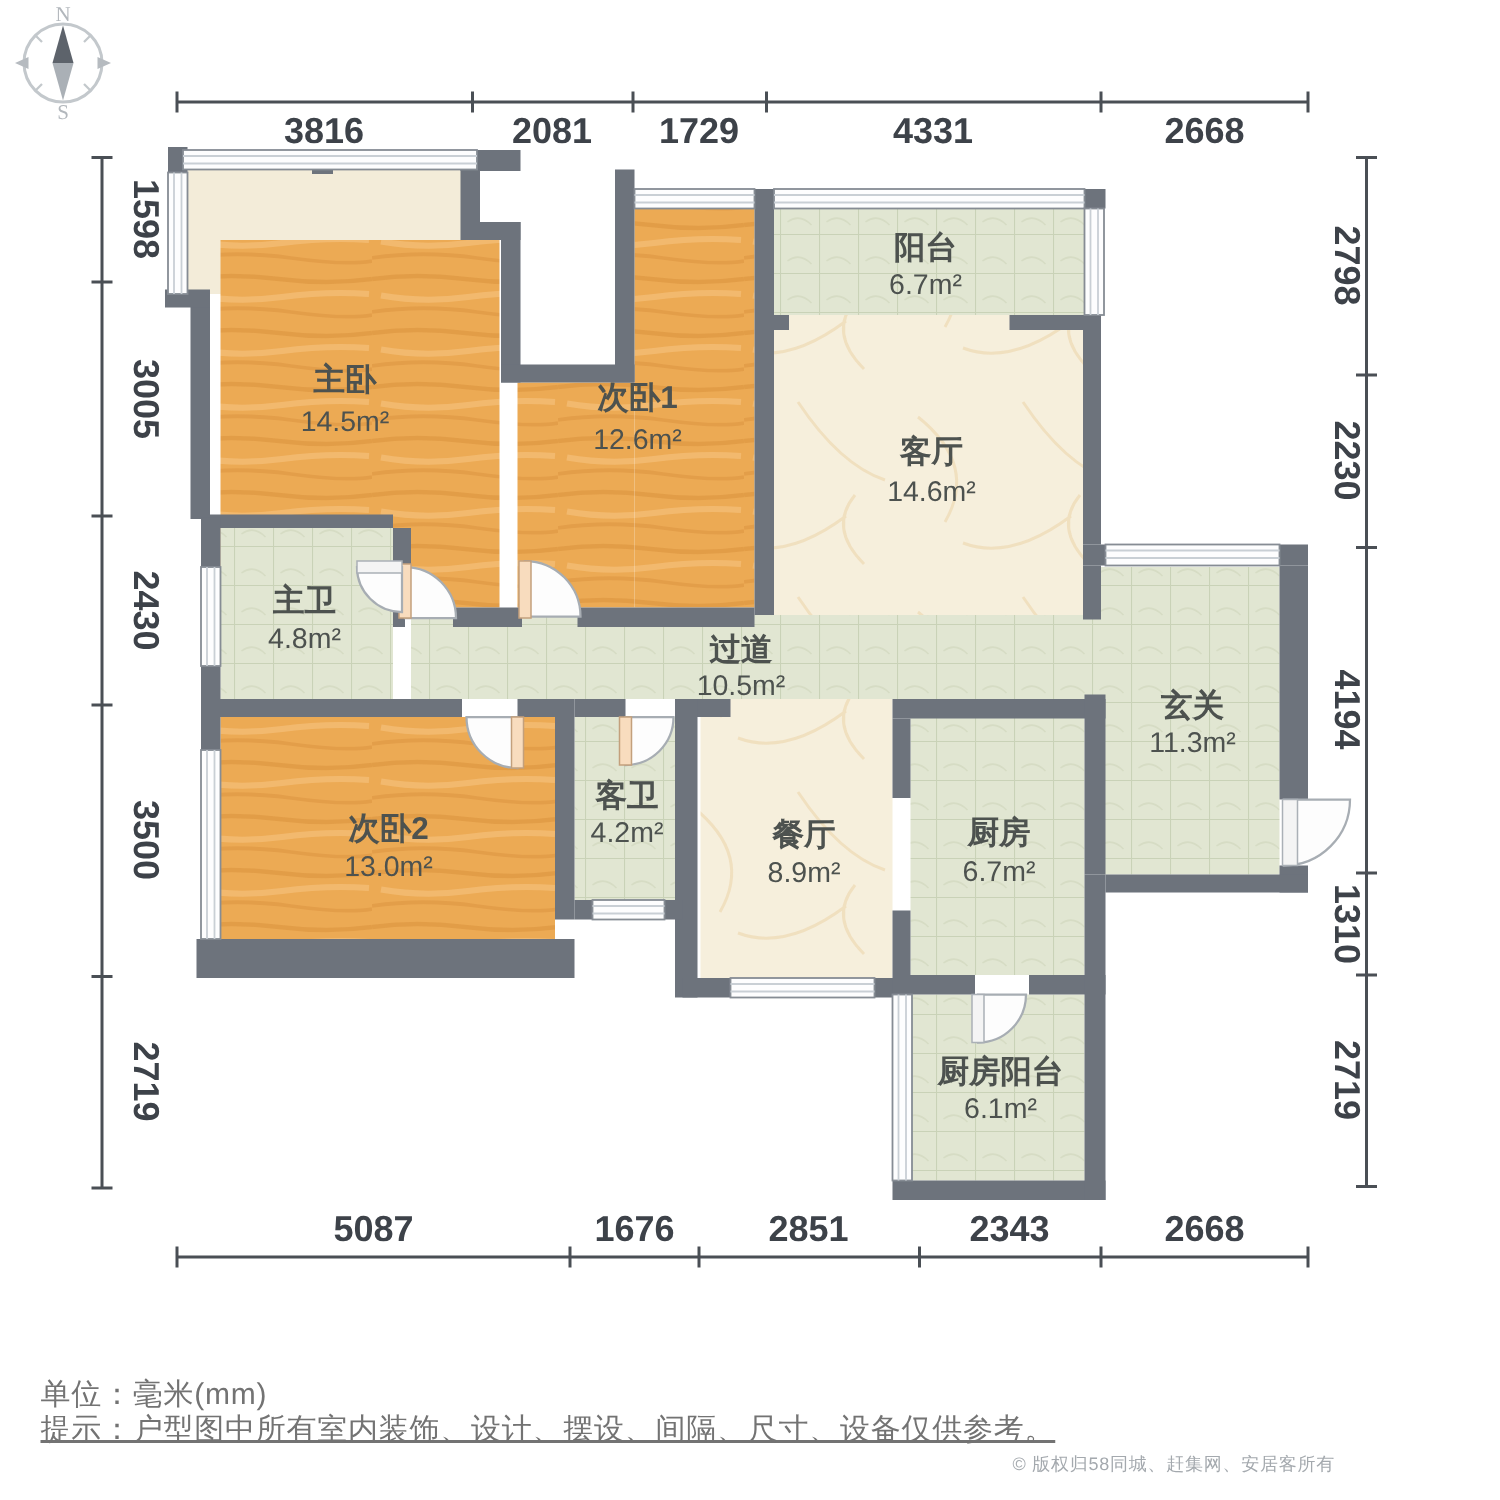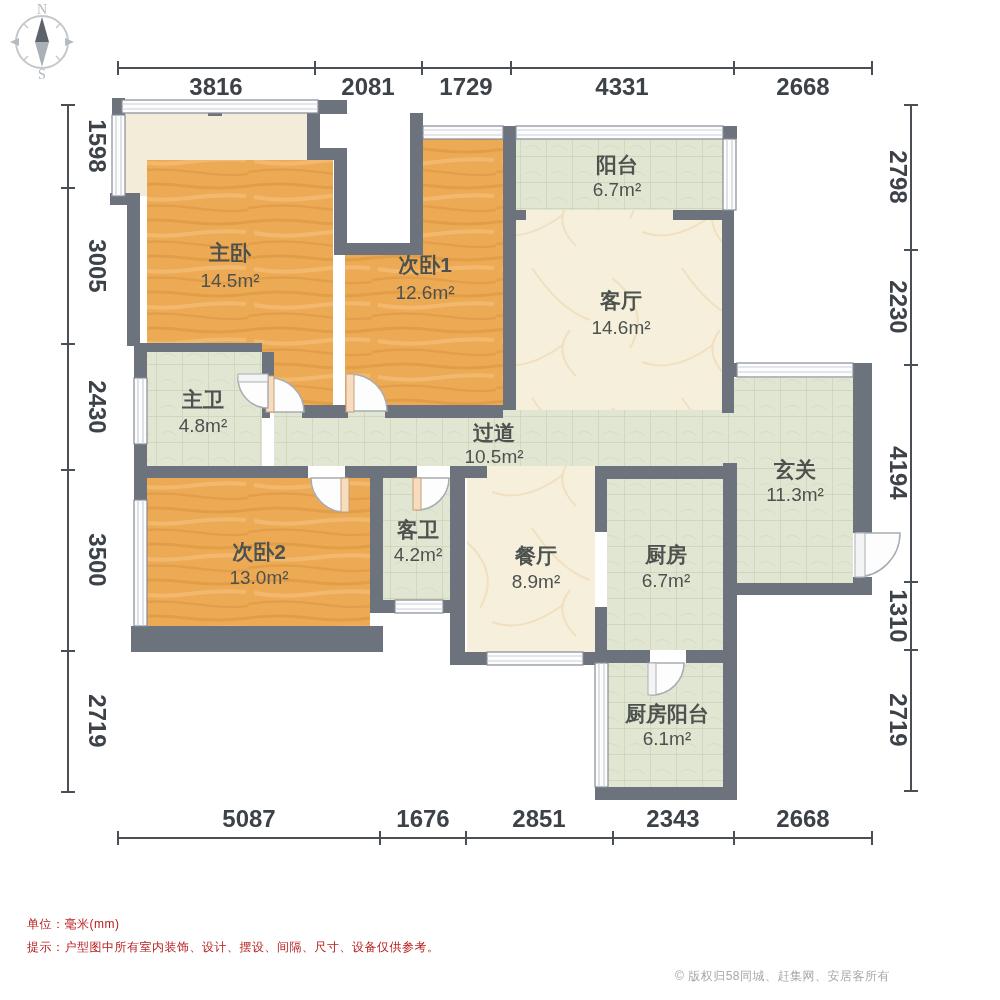--- a/index.html
+++ b/index.html
@@ -10,21 +10,21 @@
   .room-name{font-family:"Liberation Sans","DejaVu Sans",sans-serif;font-size:21px;font-weight:600;fill:#4d524f;}
   .room-area{font-family:"Liberation Sans","DejaVu Sans",sans-serif;font-size:19px;font-weight:400;fill:#4d524f;}
   .compass-letter{font-family:"Liberation Serif","DejaVu Serif",serif;font-size:14px;fill:#b2b7bc;}
   .dimline{stroke:#4a4f55;stroke-width:2;}
   .wall{fill:#6d737c;}
   .glass{fill:#fdfdfe;stroke:#868c94;stroke-width:1.2;}
   .mullion{stroke:#c9cfd5;stroke-width:1.2;}
   .door-arc{fill:#fdfdfd;stroke:#a7adb3;stroke-width:1.5;}
   .leaf-peach{fill:#f8dcbe;stroke:#c3a07c;stroke-width:1;}
   .leaf-white{fill:#f4f4f4;stroke:#aab0b6;stroke-width:1;}
-  .footer-text{position:absolute;left:27px;font-size:12px;color:#b91c1c;letter-spacing:.5px;white-space:nowrap;}
+  .footer-text{position:absolute;left:27px;font-size:20px;color:#737373;letter-spacing:.5px;white-space:nowrap;}
   .copyright{position:absolute;left:675px;top:936px;font-size:12px;color:#a4a9ae;letter-spacing:.5px;white-space:nowrap;margin-top:32px;}
 </style>
 </head>
 <body>
 
 <div id="stage">
 <svg width="1000" height="1000" viewBox="0 0 1000 1000" xmlns="http://www.w3.org/2000/svg">
   <defs>
     <pattern id="wood" width="124" height="36" patternUnits="userSpaceOnUse">
       <rect width="124" height="36" fill="#ecaa54"></rect>
@@ -297,15 +297,15 @@
     <polygon points="74,42 65,38 65,46" fill="#b6bbc0"></polygon>
     <polygon points="42,17 49,42 35,42" fill="#5d636b"></polygon>
     <polygon points="35,42 49,42 42,67" fill="#aab0b6"></polygon>
     <text class="compass-letter" x="42" y="14">N</text>
     <text class="compass-letter" x="42" y="79">S</text>
   </g>
 </svg>
 
   
   <div class="footer-text" style="top:916px;">单位：毫米(mm)</div>
-  <div class="footer-text" style="top:939px;">提示：户型图中所有室内装饰、设计、摆设、间隔、尺寸、设备仅供参考。</div>
+  <div class="footer-text" style="top:939px;text-decoration:underline;">提示：户型图中所有室内装饰、设计、摆设、间隔、尺寸、设备仅供参考。</div>
   <div class="copyright">© 版权归58同城、赶集网、安居客所有</div>
 </div>
 
 </body></html>

